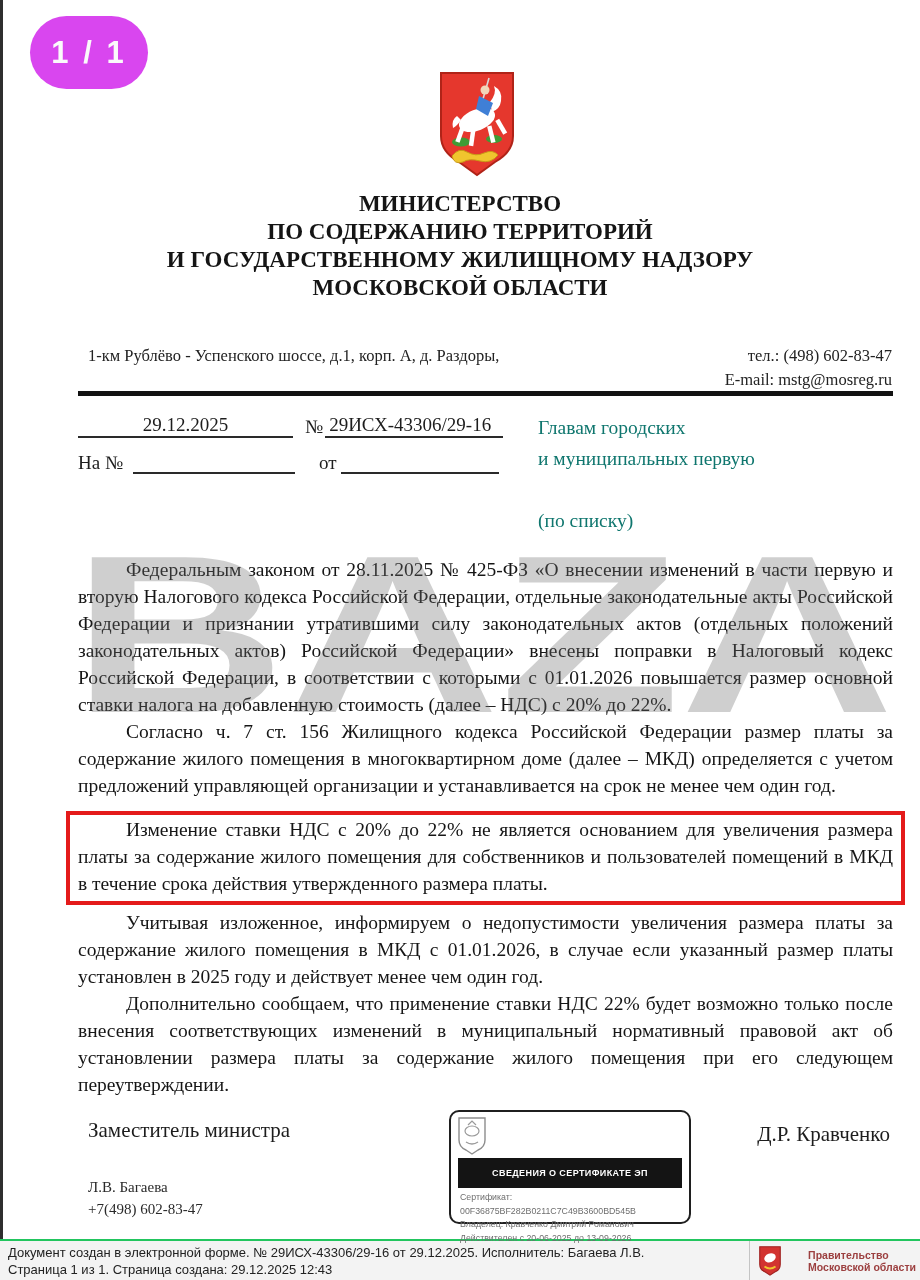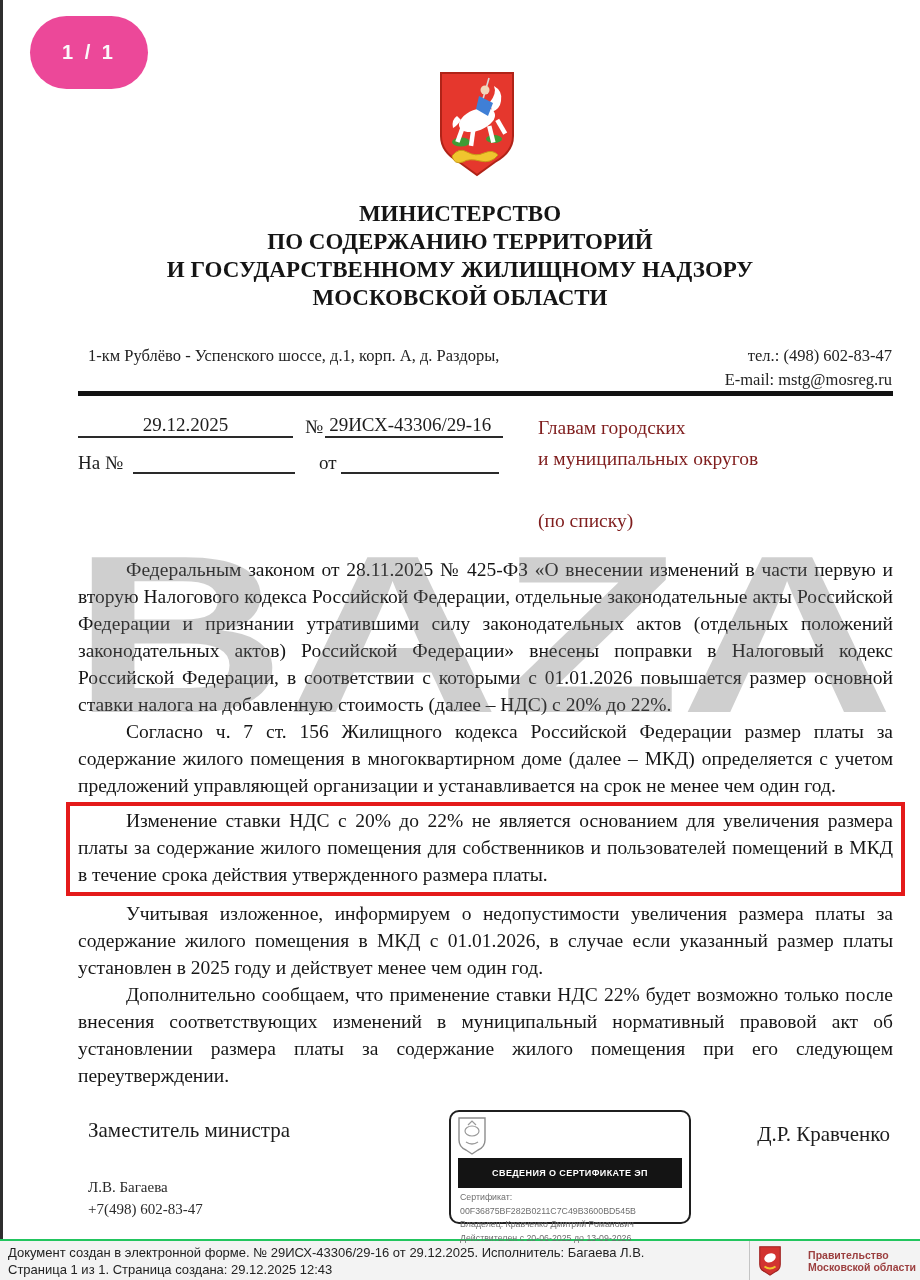--- a/index.html
+++ b/index.html
@@ -5,32 +5,32 @@
   html,body { margin:0; padding:0; background:#ffffff; }
   .screen {
     position:relative; width:920px; height:1280px; background:#ffffff;
     overflow:hidden; font-family:"Liberation Serif", serif; color:#1a1a1a;
   }
   .left-edge { position:absolute; left:0; top:0; width:3px; height:1280px; background:#2e2e2e; }
 
   
   .page-badge {
     position:absolute; left:30px; top:16px; width:118px; height:73px;
-    background:#ec4899; border-radius:38px; color:#fafafa;
+    background:#d946ef; border-radius:38px; color:#fafafa;
     display:flex; align-items:center; justify-content:center;
     font-family:"Liberation Sans", sans-serif; font-weight:bold;
-    font-size:20px; letter-spacing:3px;
+    font-size:31px; letter-spacing:3px;
   }
 
   
   .coat { position:absolute; left:437px; top:68px; width:80px; height:112px; }
 
   
   .ministry {
-    position:absolute; top:200px; left:60px; width:800px; text-align:center;
+    position:absolute; top:190px; left:60px; width:800px; text-align:center;
     font-weight:bold; font-size:23px; line-height:28px; color:#151515;
   }
 
   
   .address-row {
     position:absolute; top:344px; left:88px; width:804px;
     display:flex; justify-content:space-between;
     font-size:16.5px; line-height:24px; color:#222;gap:43px;
   }
   .address-right { text-align:right; }
@@ -44,36 +44,36 @@
   .u { border-bottom:2px solid #2a2a2a; }
   .ref-date { width:215px; text-align:center; }
   .ref-no-sign { margin:0 2px 0 12px; }
   .ref-num { min-width:170px; padding:0 4px; white-space:nowrap; }
   .ref-na { white-space:nowrap;margin-top:12px; }
   .ref-blank1 { width:162px; margin-left:10px; }
   .ref-ot { margin-left:24px; }
   .ref-blank2 { width:158px; margin-left:4px; }
 
   
-  .addressee { position:absolute; left:538px; top:412px; font-size:19.5px; line-height:31px; color:#7f1d1d; }
+  .addressee { position:absolute; left:538px; top:412px; font-size:19.5px; line-height:31px; color:#0f766e; }
   .addressee .note { margin-top:31px; }
 
   
   .watermark { position:absolute; left:70px; top:526px; width:830px; height:218px; z-index:5; pointer-events:none; }
 
   
   .body-text {
     position:absolute; top:556px; left:78px; width:815px;
     font-size:19.5px; line-height:27px; text-align:justify; color:#161616;
     z-index:2;
   }
   .body-text p { margin:0; text-indent:48px; }
   .redbox {
     border:4px solid #e41a1a;
-    margin:3px -12px 4px -12px;
+    margin:12px -12px 4px -12px;
     padding:1px 8px 4px 8px;
   }
 
   
   .sig-position { position:absolute; left:88px; top:1118px; font-size:21px; color:#1d1d1d; }
   .sig-name { position:absolute; right:30px; top:1122px; font-size:21px; color:#1d1d1d; }
   .executor { position:absolute; left:88px; top:1176px; font-size:15px; line-height:22px; color:#2a2a2a; }
 
   
   .stamp {
@@ -161,21 +161,21 @@
     <div class="ref-row">
       <span class="ref-na">На №</span>
       <span class="u ref-blank1"></span>
       <span class="ref-ot">от</span>
       <span class="u ref-blank2"></span>
     </div>
   </div>
 
   <div class="addressee">
     <div>Главам городских</div>
-    <div>и муниципальных округов</div>
+    <div>и муниципальных первую</div>
     <div class="note">(по списку)</div>
   </div>
 
   <svg class="watermark" viewBox="0 0 830 218">
     <text x="2" y="186" font-family="Liberation Sans, sans-serif" font-weight="bold" font-size="225" fill="rgba(110,110,110,0.33)" textLength="822" lengthAdjust="spacingAndGlyphs">BAZA</text>
   </svg>
 
   <div class="body-text">
     <p>Федеральным законом от 28.11.2025 № 425-ФЗ «О внесении изменений в части первую и вторую Налогового кодекса Российской Федерации, отдельные законодательные акты Российской Федерации и признании утратившими силу законодательных актов (отдельных положений законодательных актов) Российской Федерации» внесены поправки в Налоговый кодекс Российской Федерации, в соответствии с которыми с 01.01.2026 повышается размер основной ставки налога на добавленную стоимость (далее – НДС) с 20% до 22%.</p>
     <p>Согласно ч. 7 ст. 156 Жилищного кодекса Российской Федерации размер платы за содержание жилого помещения в многоквартирном доме (далее – МКД) определяется с учетом предложений управляющей организации и устанавливается на срок не менее чем один год.</p>

